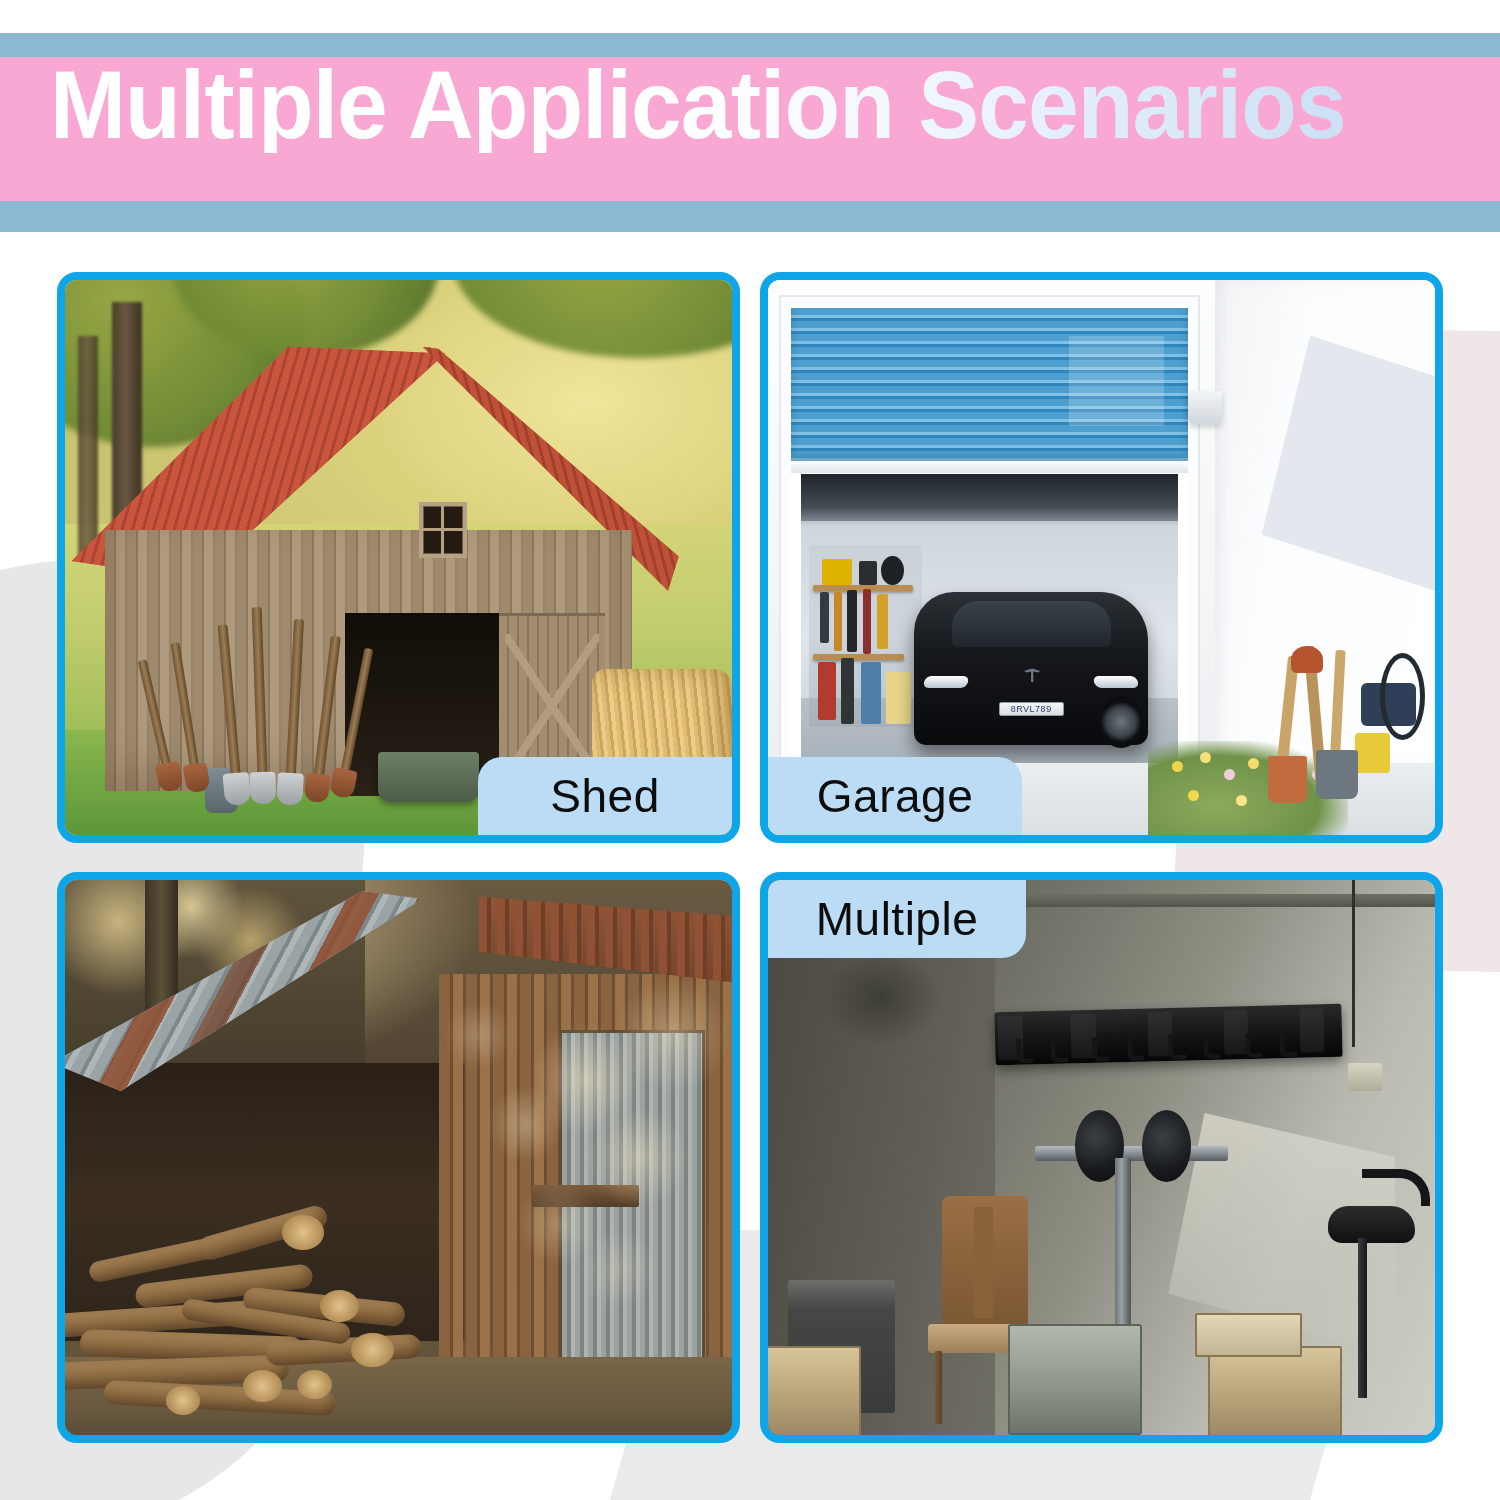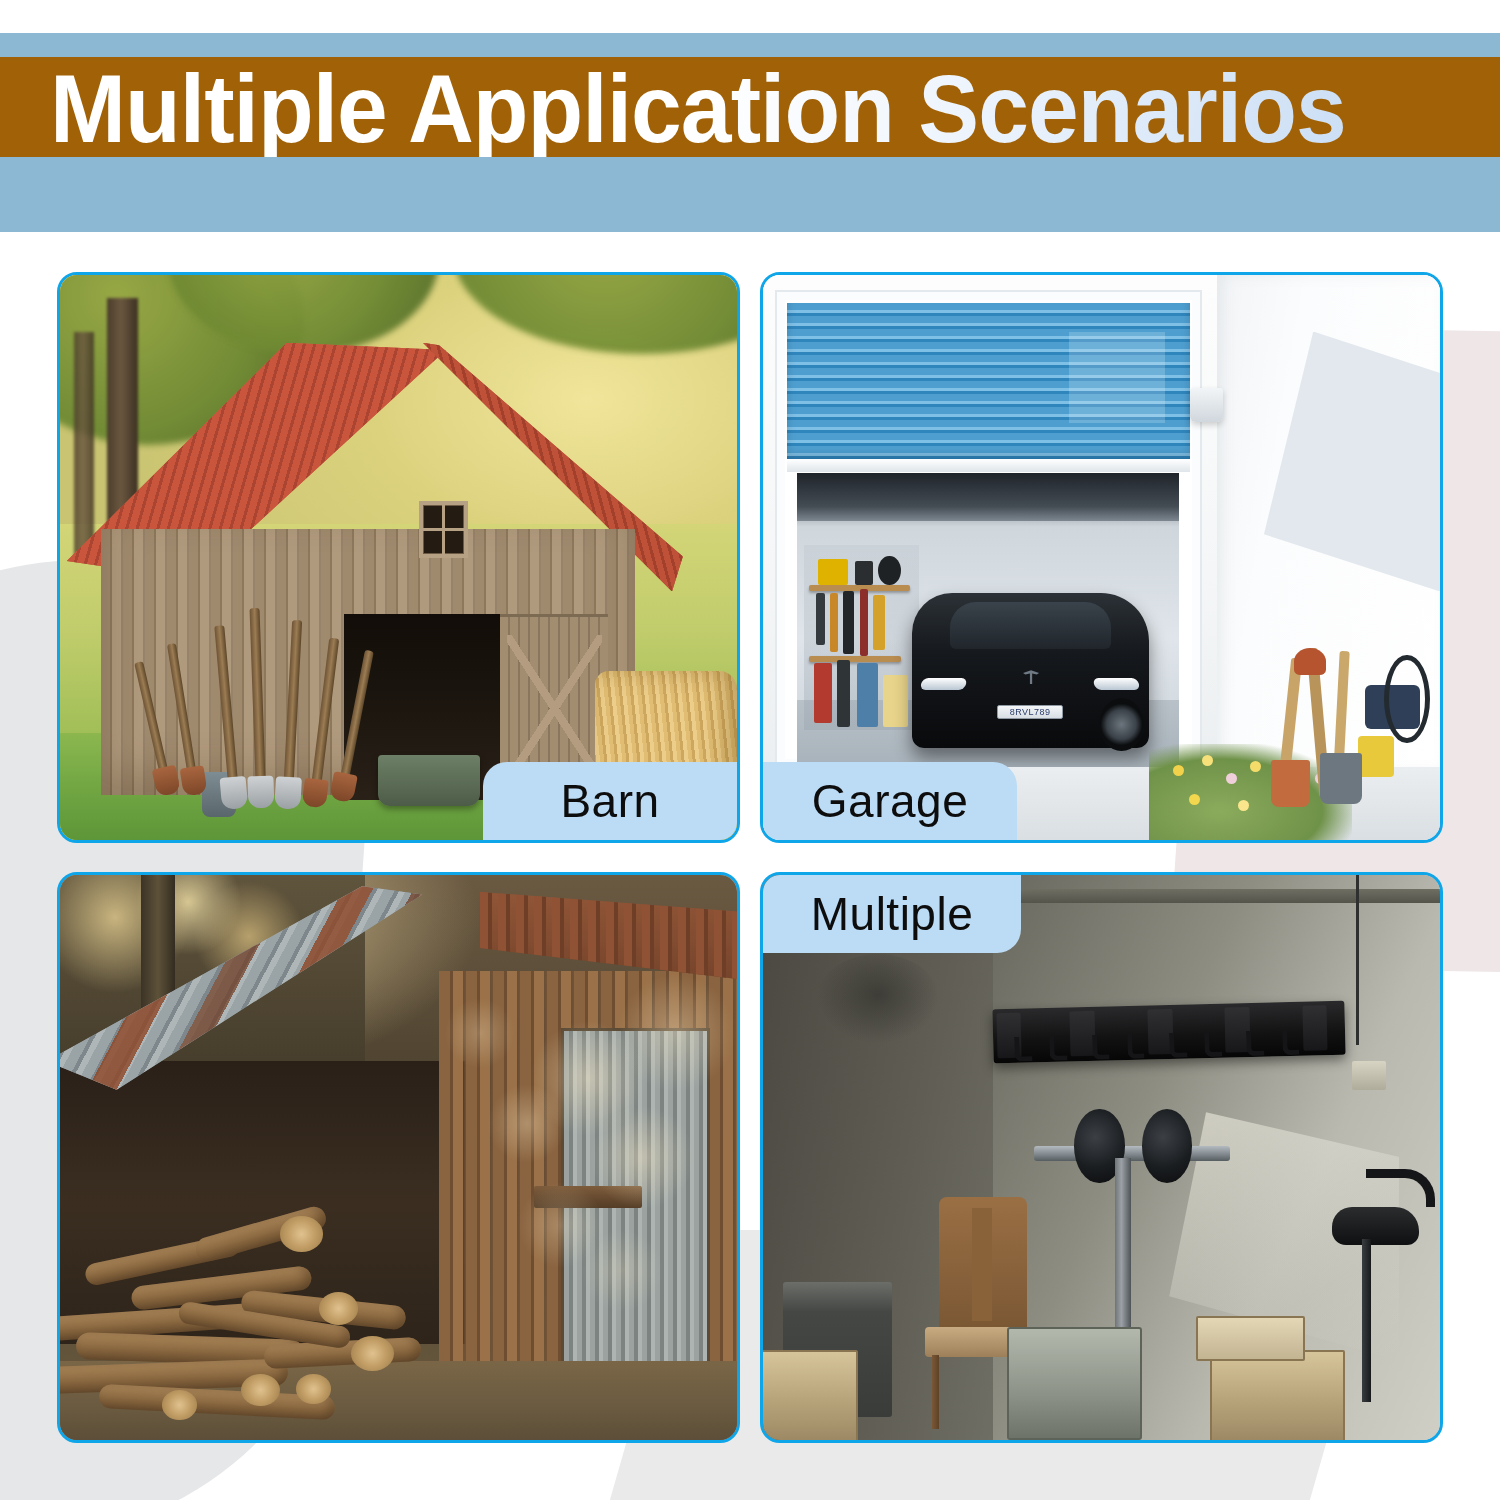--- a/index.html
+++ b/index.html
@@ -46,24 +46,24 @@
   
   .header-band {
     position: absolute;
     left: 0; top: 33px;
     width: 1500px; height: 199px;
     background: #8cb8d4;
   }
   .header-bar {
     position: absolute;
     left: 0; top: 57px;
-    width: 1500px; height: 100px;
-    background: #a16207;
+    width: 1500px; height: 144px;
+    background: #f9a8d4;
     display: flex;
-    align-items: flex-end;
+    align-items: flex-start;
   }
   .header-title {
     margin-left: 50px;
     font-family: "Liberation Sans Narrow", "Liberation Sans", sans-serif;
     font-weight: 700;
     font-size: 96px;
     line-height: 1;
     letter-spacing: -1px;
     transform: scaleX(0.95);
     transform-origin: left center;
@@ -81,21 +81,21 @@
     left: 57px; top: 272px;
     width: 1386px; height: 1171px;
     display: grid;
     grid-template-columns: 683px 683px;
     grid-template-rows: 571px 571px;
     gap: 29px 20px;
   }
 
   .tile {
     position: relative;
-    border: 3px solid #0ea5e9;
+    border: 8px solid #0ea5e9;
     border-radius: 20px;
     overflow: hidden;
     background: #cfd6da;
   }
 
   .scene {
     position: absolute;
     inset: 0;
     overflow: hidden;
   }
@@ -668,21 +668,21 @@
           </div>
         <div class="tool tool-handle" style="left:37%; bottom:8%;  width:10px; height:28%; transform:rotate(7deg);">
             <span class="tool-head-rust"></span>
           </div>
         <div class="tool tool-handle" style="left:41%; bottom:9%;  width:9px;  height:25%; transform:rotate(11deg);">
             <span class="tool-head-rust"></span>
           </div>
 
         <div class="hay-bale"></div>
       </div>
-      <div class="pill bottom pill-barn">Barn</div>
+      <div class="pill bottom pill-barn">Shed</div>
     </div>
 
     <div class="tile">
       <div class="scene">
         <div class="garage-sky"></div>
         <div class="garage-wall"></div>
         <div class="garage-wall-right"></div>
         <div class="garage-shadow-right"></div>
 
         <div class="garage-frame"></div>

